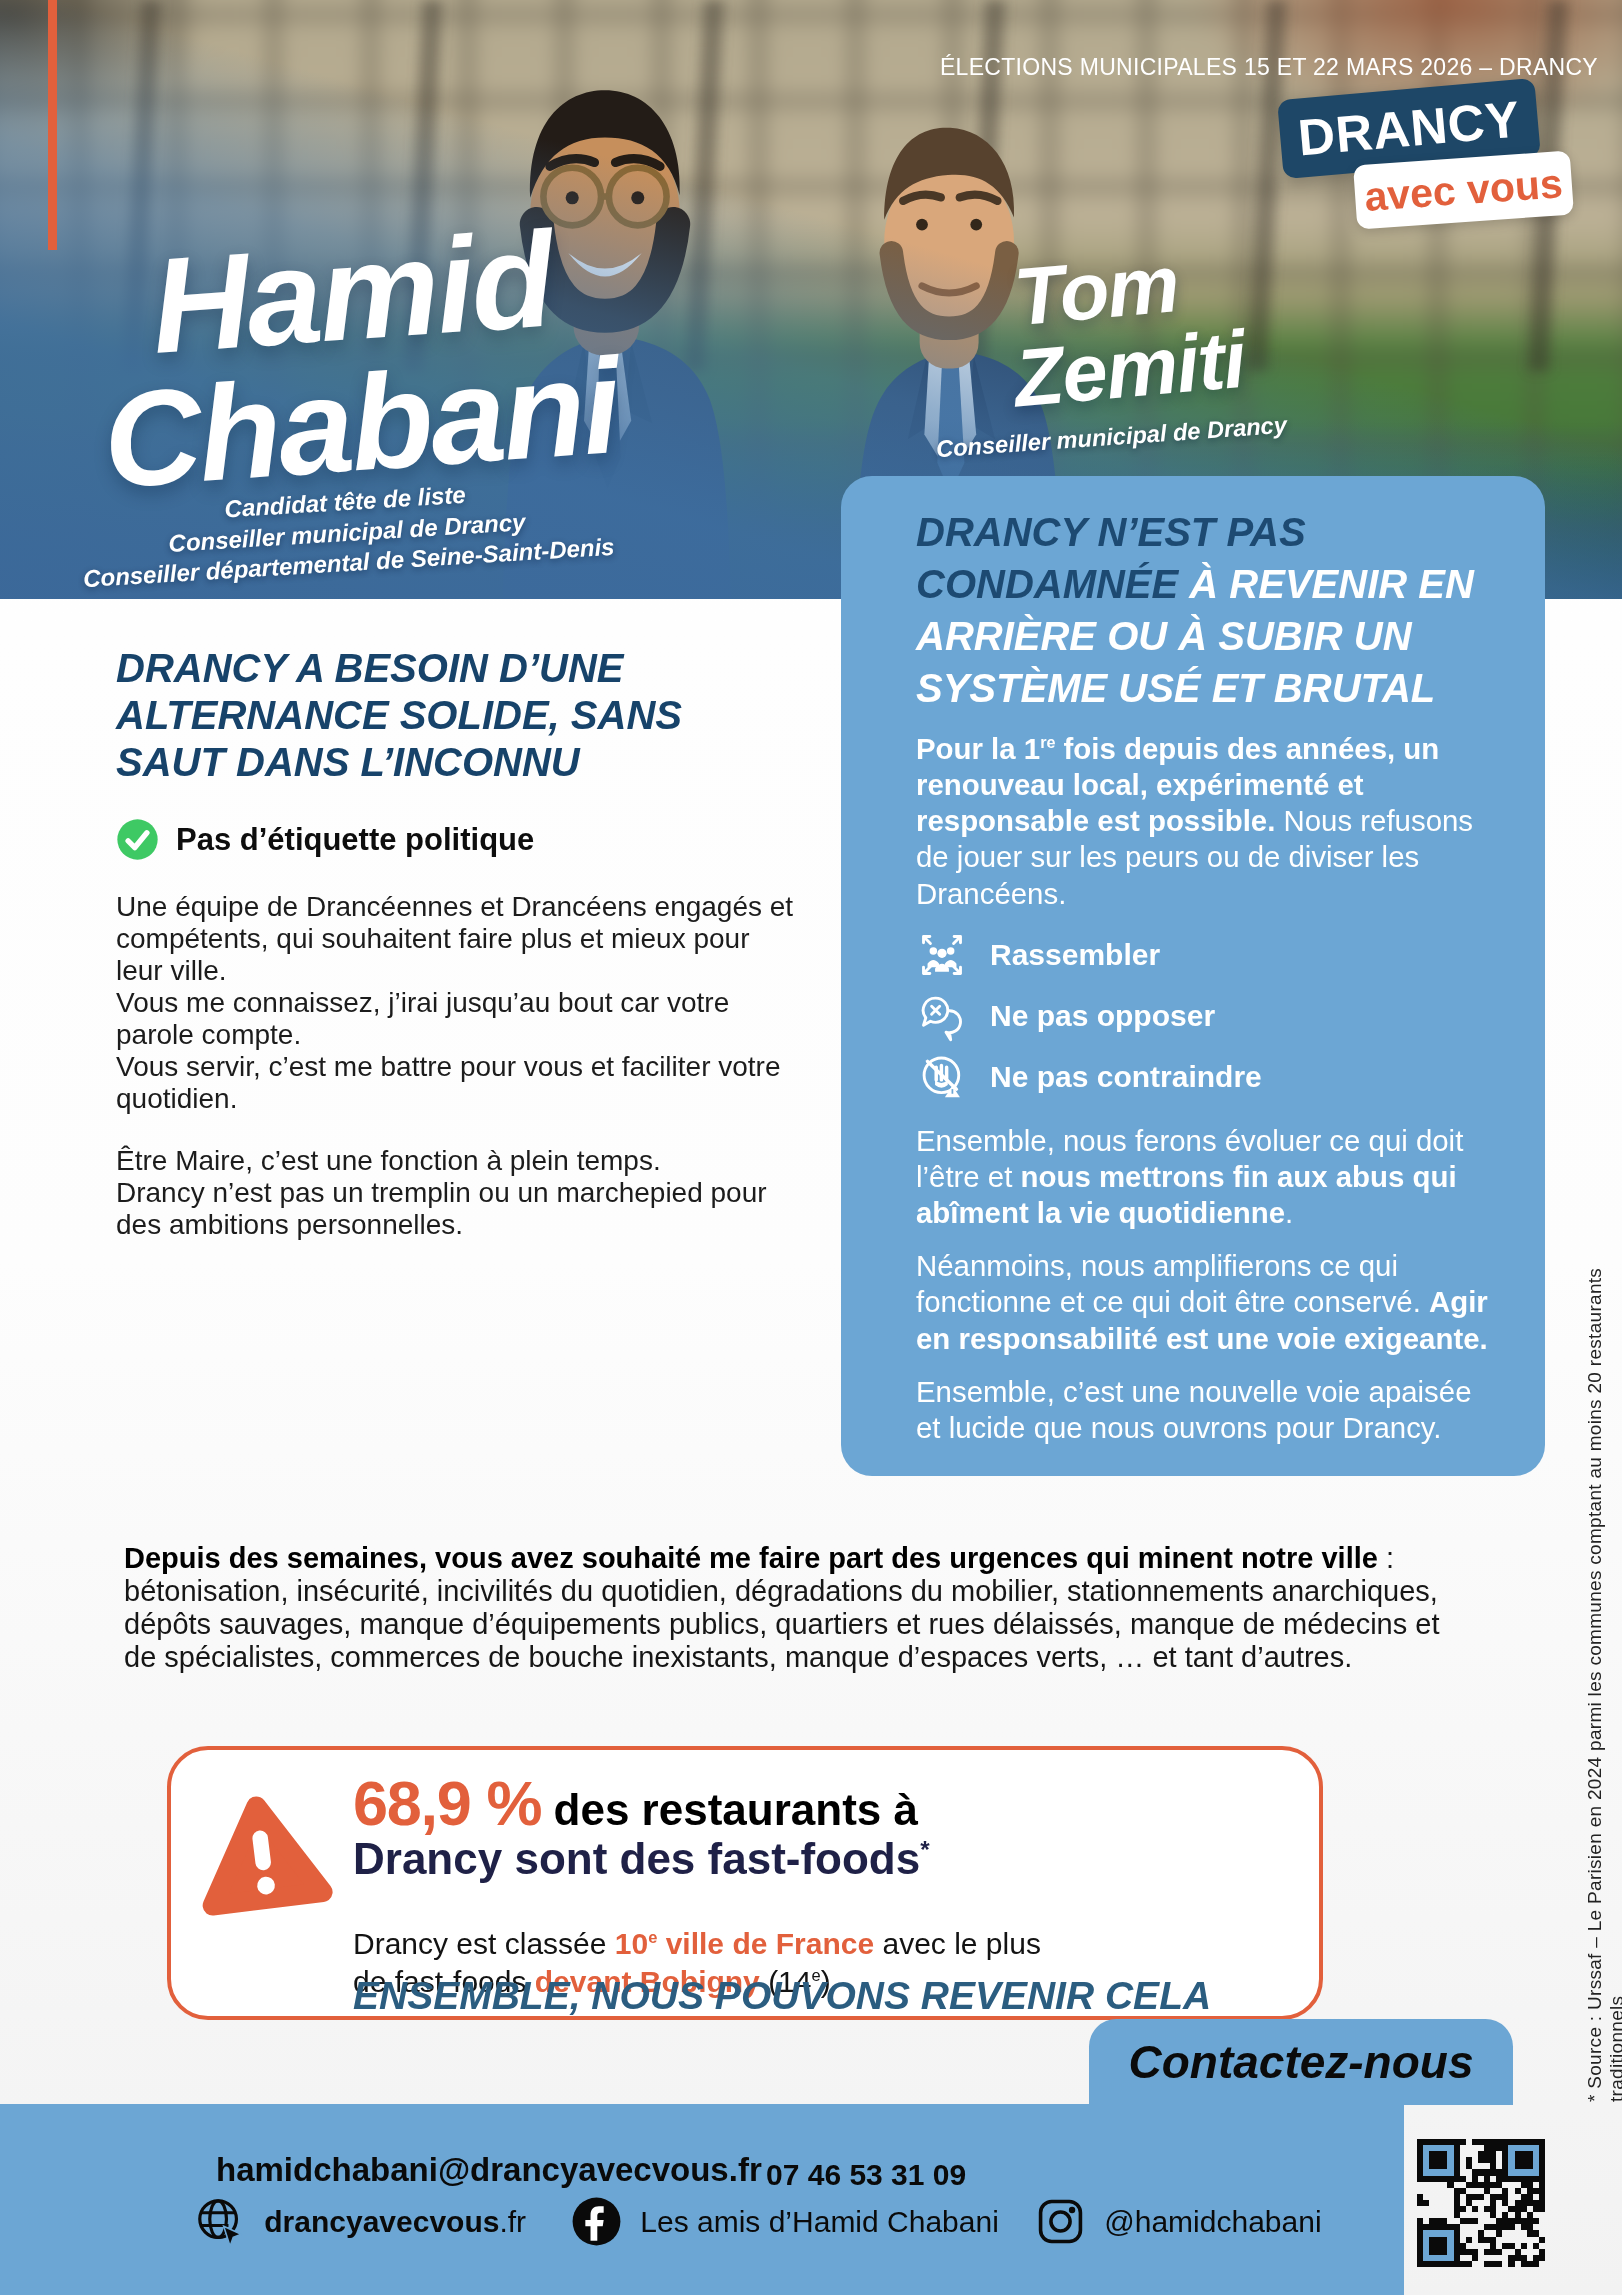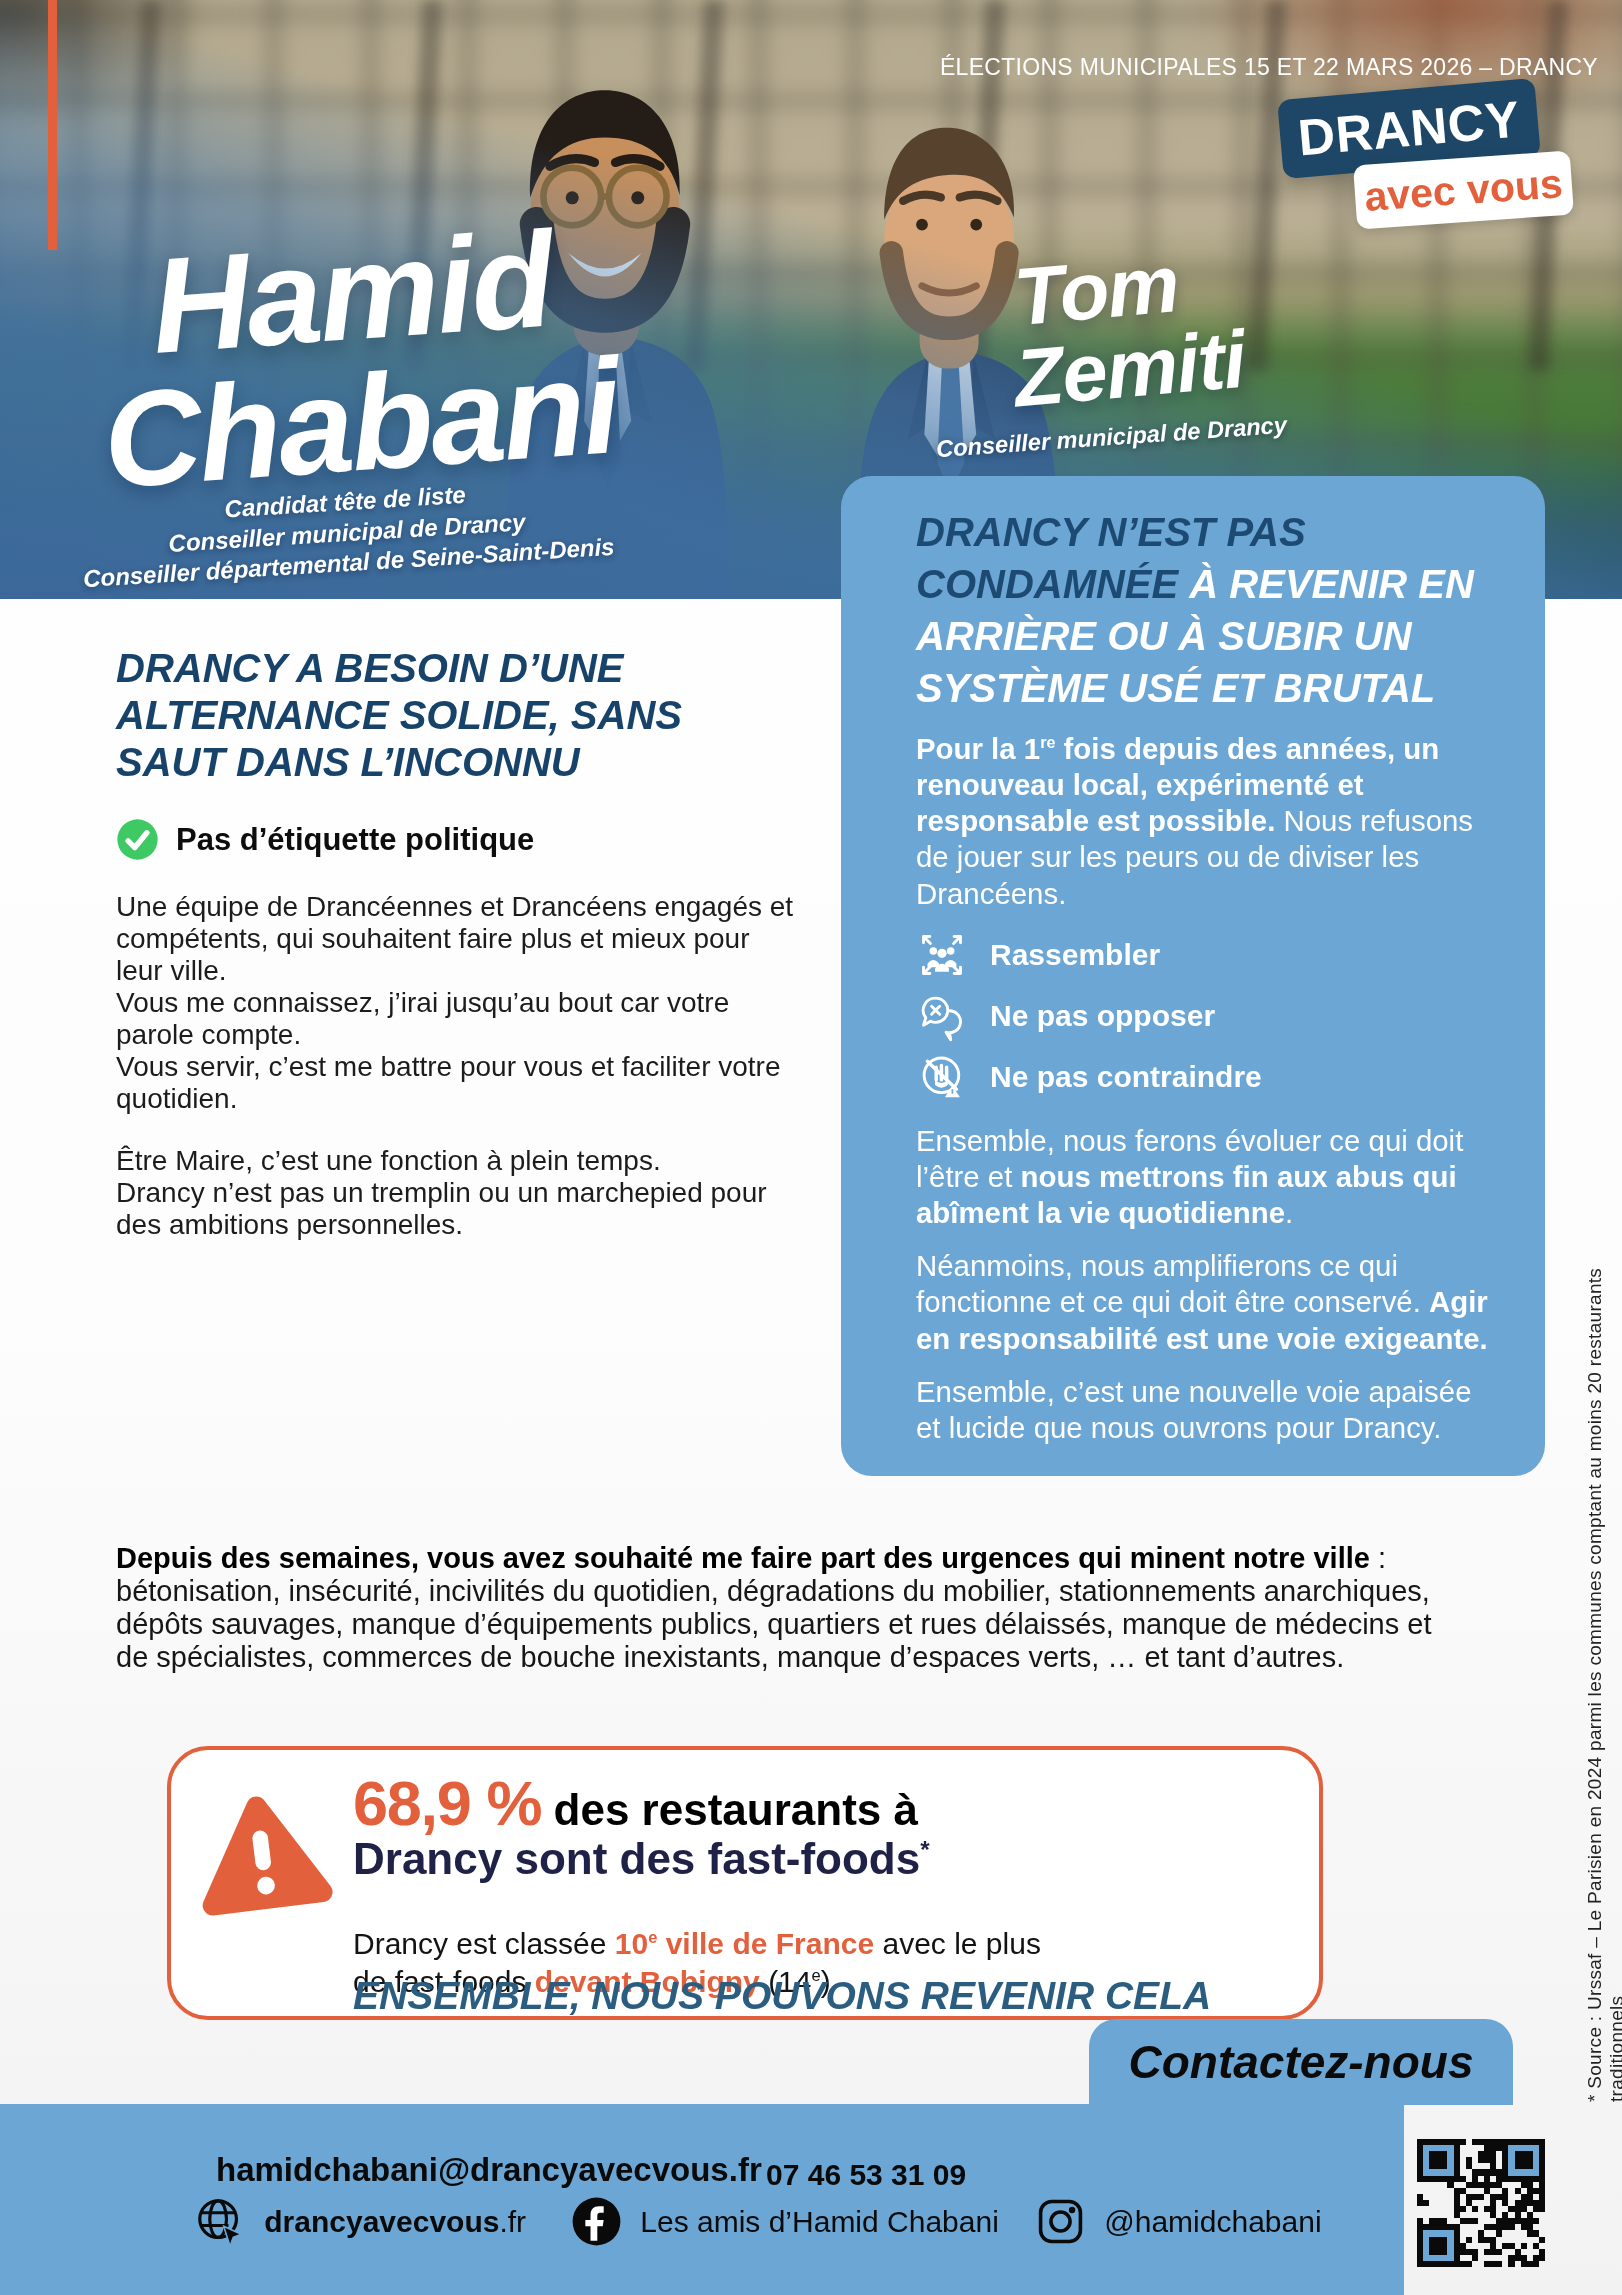--- a/index.html
+++ b/index.html
@@ -67,21 +67,21 @@
   .left-col h1{margin:0;font-size:40px;font-weight:bold;font-style:italic;line-height:1.17;color:#17436a;white-space:pre-line;}
   .check-row{display:flex;align-items:center;gap:17px;margin-top:33px;}
   .check-icon{width:43px;height:43px;flex:none;}
   .check-label{font-size:31px;font-weight:bold;color:#0d0d0d;}
   .body-text{margin-top:30px;font-size:28px;line-height:1.14;color:#1c1c1c;white-space:pre-line;}
   .pledge{display:flex;align-items:flex-start;margin-top:17px;}
   .pledge-arrow{width:98px;height:124px;flex:none;margin-top:15.7px;}
   .pledge-box{margin-left:17px;border:3.9px solid #e2603c;border-radius:25px;padding:25px 30px;width:474px;}
   .pledge-box b{font-size:30px;line-height:1.24;color:#0d0d0d;}
   
-  .urgences{position:absolute;left:116px;top:1513px;width:1351px;font-size:29px;line-height:1.14;color:#161616;}
+  .urgences{position:absolute;left:124px;top:1513px;width:1351px;font-size:29px;line-height:1.14;color:#161616;}
   .urgences b{color:#000;}
   
   .stat-box{position:absolute;left:167px;top:1746px;width:1156px;height:274px;background:#fff;
     border:4.6px solid #e2603c;border-radius:41px;box-sizing:border-box;}
   .warning-icon{position:absolute;left:25px;top:33px;width:133px;height:148px;transform:rotate(-7deg);}
   .stat-line1{position:absolute;left:182px;top:17px;white-space:nowrap;}
   .stat-value{font-size:63px;font-weight:bold;color:#e2603c;letter-spacing:-1.3px;}
   .stat-label{font-size:44px;font-weight:bold;color:#000000;}
   .stat-line2{position:absolute;left:182px;top:84px;font-size:44px;font-weight:bold;color:#1f2147;}
   .stat-ast{font-size:55%;vertical-align:super;}

